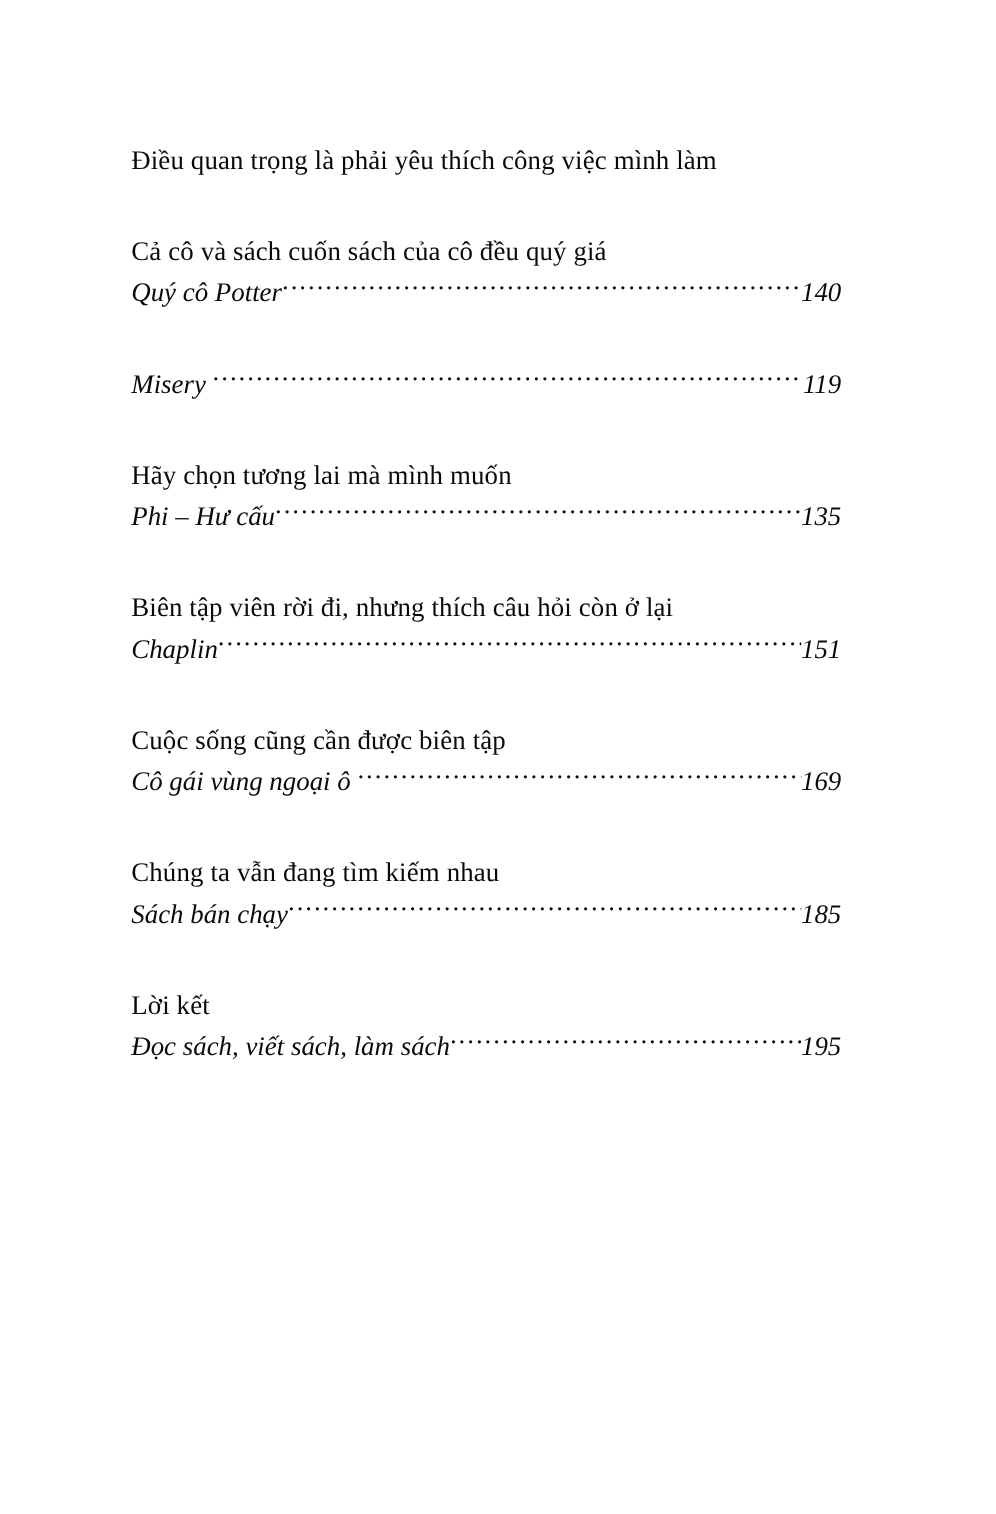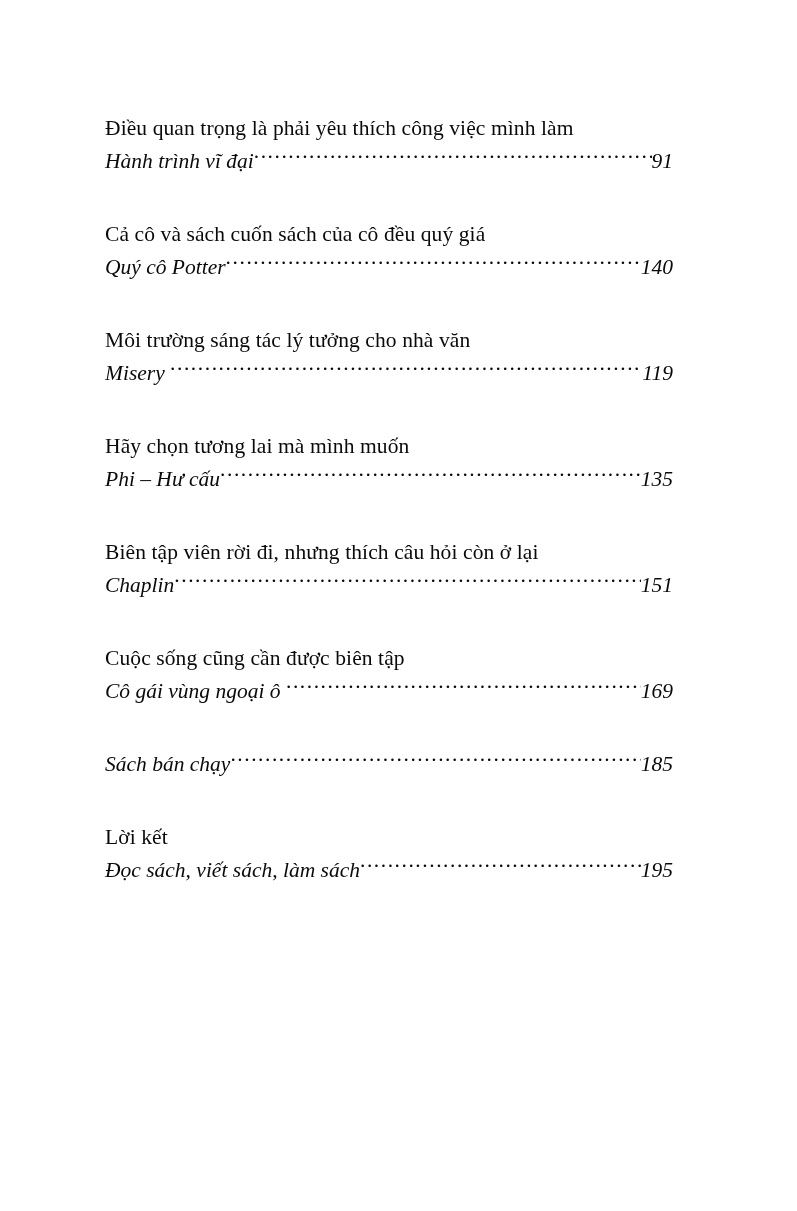--- a/index.html
+++ b/index.html
@@ -81,36 +81,30 @@
     text-align: right;
   }
 </style>
 </head>
 <body>
 
 <div class="page">
   <div class="toc" id="toc-root">
       <div class="toc-entry">
         <div class="entry-heading">Điều quan trọng là phải yêu thích công việc mình làm</div>
-        <div class="entry-title-row">
-          <span class="entry-title">Hành trình vĩ đại</span>
-          <span class="leader"></span>
-          <span class="entry-page">91</span>
-        </div>
       </div>
       <div class="toc-entry">
         <div class="entry-heading">Cả cô và sách cuốn sách của cô đều quý giá</div>
         <div class="entry-title-row">
           <span class="entry-title">Quý cô Potter</span>
           <span class="leader"></span>
           <span class="entry-page">140</span>
         </div>
       </div>
       <div class="toc-entry">
-        <div class="entry-heading">Môi trường sáng tác lý tưởng cho nhà văn</div>
         <div class="entry-title-row">
           <span class="entry-title">Misery </span>
           <span class="leader"></span>
           <span class="entry-page">119</span>
         </div>
       </div>
       <div class="toc-entry">
         <div class="entry-heading">Hãy chọn tương lai mà mình muốn</div>
         <div class="entry-title-row">
           <span class="entry-title">Phi – Hư cấu</span>
@@ -128,20 +122,21 @@
       </div>
       <div class="toc-entry">
         <div class="entry-heading">Cuộc sống cũng cần được biên tập</div>
         <div class="entry-title-row">
           <span class="entry-title">Cô gái vùng ngoại ô </span>
           <span class="leader"></span>
           <span class="entry-page">169</span>
         </div>
       </div>
       <div class="toc-entry">
+        <div class="entry-heading">Chúng ta vẫn đang tìm kiếm nhau</div>
         <div class="entry-title-row">
           <span class="entry-title">Sách bán chạy</span>
           <span class="leader"></span>
           <span class="entry-page">185</span>
         </div>
       </div>
       <div class="toc-entry">
         <div class="entry-heading">Lời kết</div>
         <div class="entry-title-row">
           <span class="entry-title">Đọc sách, viết sách, làm sách</span>

